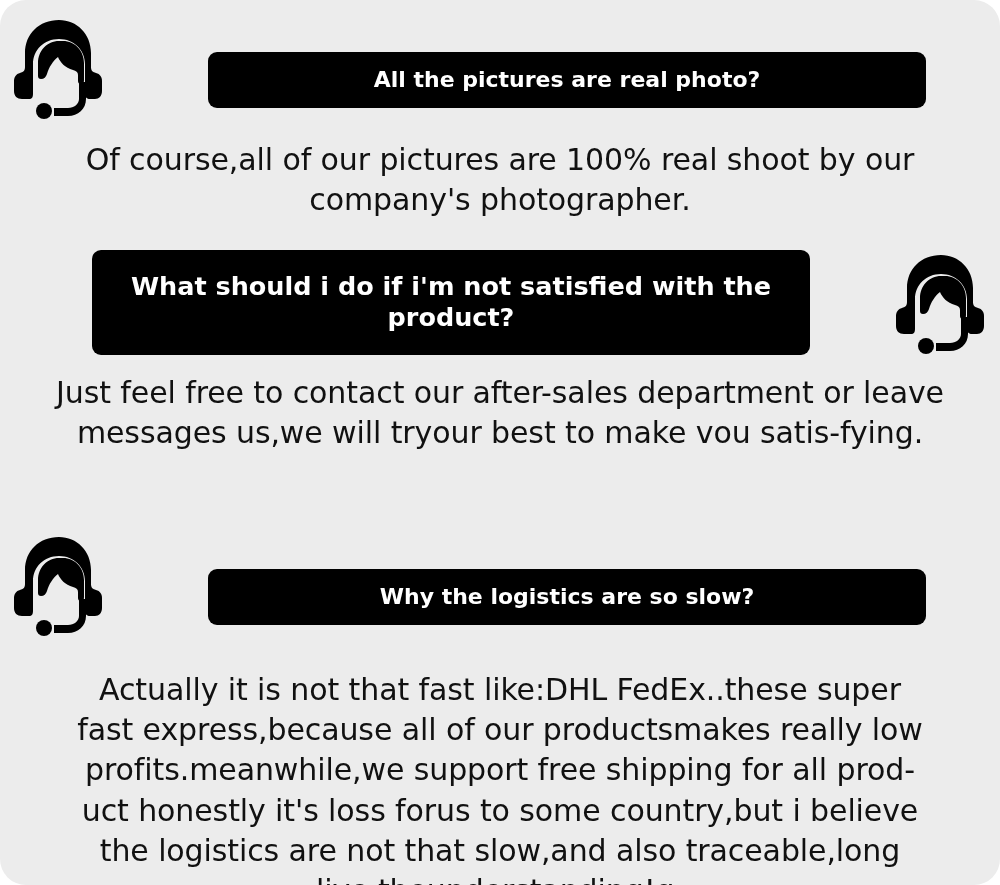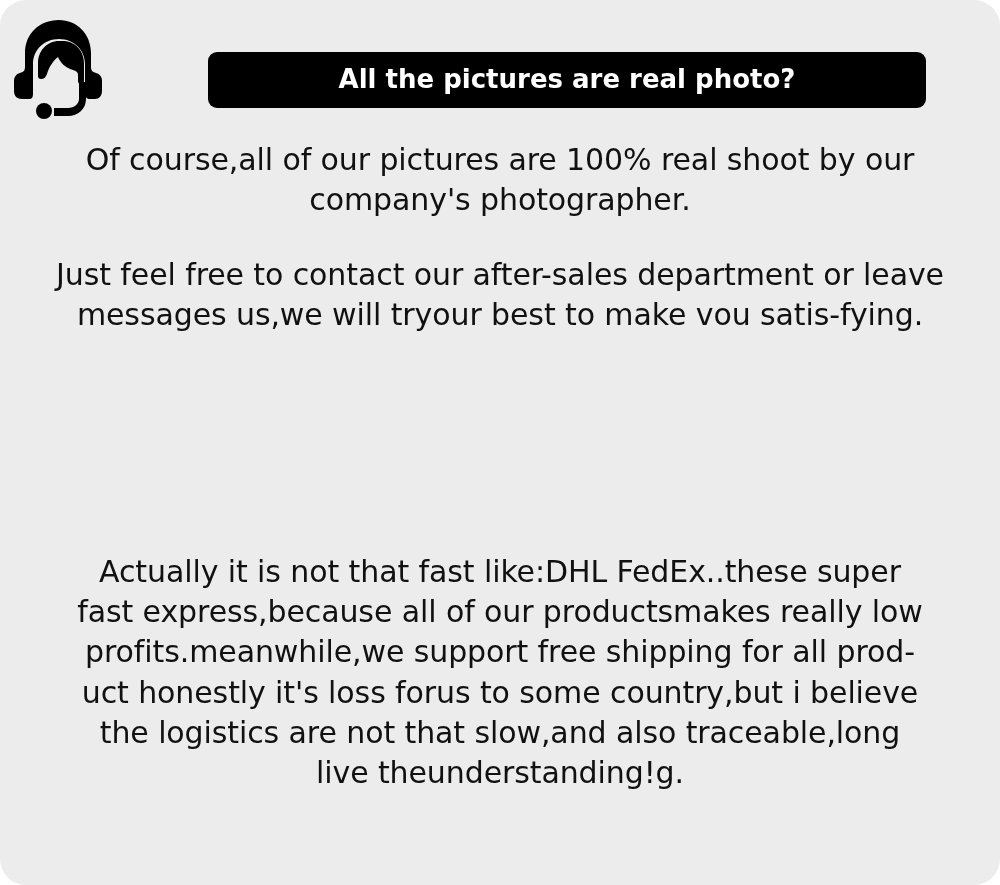--- a/index.html
+++ b/index.html
@@ -53,21 +53,21 @@
     text-align: center;
     display: flex;
     align-items: center;
     justify-content: center;
     line-height: 1.22;
     box-sizing: border-box;
     padding: 11px 22px;
   }
   .qbar.one-line {
     height: 56px;
-    font-size: 26px;
+    font-size: 22px;
     margin-top: 26px;
   }
   .qbar.two-line {
     height: 105px;
     font-size: 25.5px;
   }
 
   .answer {
     text-align: center;
     font-size: 30px;
@@ -105,20 +105,46 @@
             <path d="M59 33c-12 0-21 10-21 22v13c0 2 1 3 3 3 3 0 5-2 6-5 2-7 6-13 11-17 2 5 7 11 15 13 3 1 5 2 5 5v6c0 2 1 3 3 3 2 0 3-1 3-4V55c0-12-9-22-21-22z"></path>
           </g>
         </svg>
       </span>
       <div class="qbar one-line">All the pictures are real photo?</div>
     </div>
     <div class="answer">Of course,all of our pictures are 100% real shoot by our company's photographer.</div>
   </div>
 
   <div class="faq" id="faq-2">
+    <div class="faq-row right-agent">
+      <span class="agent-icon">
+        <svg viewBox="0 0 118 118" width="118" height="118" xmlns="http://www.w3.org/2000/svg">
+          <g fill="#000000">
+            <path d="M59 12c-20 0-34 14-34 33v14c0 4-2 5-5 6-4 1-6 4-6 8v10c0 5 3 8 8 8h7c3 0 4-2 4-5V56c0-14 11-25 26-25s26 11 26 25v30c0 3 2 5 5 5h5c4 0 7-3 7-8V73c0-4-2-7-6-8-3-1-5-2-5-6V45c0-19-14-33-32-33z"></path>
+            <path d="M86 74v17c0 10-8 17-18 17H54v-8h14c6 0 11-4 11-9V74z"></path>
+            <circle cx="44" cy="103" r="8"></circle>
+            <path d="M59 33c-12 0-21 10-21 22v13c0 2 1 3 3 3 3 0 5-2 6-5 2-7 6-13 11-17 2 5 7 11 15 13 3 1 5 2 5 5v6c0 2 1 3 3 3 2 0 3-1 3-4V55c0-12-9-22-21-22z"></path>
+          </g>
+        </svg>
+      </span>
+      <div class="qbar two-line">What should i do if i'm not satisfied with the product?</div>
+    </div>
     <div class="answer">Just feel free to contact our after-sales department or leave messages us,we will tryour best to make vou satis-fying.</div>
   </div>
 
   <div class="faq" id="faq-3">
+    <div class="faq-row">
+      <span class="agent-icon">
+        <svg viewBox="0 0 118 118" width="118" height="118" xmlns="http://www.w3.org/2000/svg">
+          <g fill="#000000">
+            <path d="M59 12c-20 0-34 14-34 33v14c0 4-2 5-5 6-4 1-6 4-6 8v10c0 5 3 8 8 8h7c3 0 4-2 4-5V56c0-14 11-25 26-25s26 11 26 25v30c0 3 2 5 5 5h5c4 0 7-3 7-8V73c0-4-2-7-6-8-3-1-5-2-5-6V45c0-19-14-33-32-33z"></path>
+            <path d="M86 74v17c0 10-8 17-18 17H54v-8h14c6 0 11-4 11-9V74z"></path>
+            <circle cx="44" cy="103" r="8"></circle>
+            <path d="M59 33c-12 0-21 10-21 22v13c0 2 1 3 3 3 3 0 5-2 6-5 2-7 6-13 11-17 2 5 7 11 15 13 3 1 5 2 5 5v6c0 2 1 3 3 3 2 0 3-1 3-4V55c0-12-9-22-21-22z"></path>
+          </g>
+        </svg>
+      </span>
+      <div class="qbar one-line">Why the logistics are so slow?</div>
+    </div>
     <div class="answer">Actually it is not that fast like:DHL FedEx..these super fast express,because all of our productsmakes really low profits.meanwhile,we support free shipping for all prod-uct honestly it's loss forus to some country,but i believe the logistics are not that slow,and also traceable,long live theunderstanding!g.</div>
   </div>
 
 </div>
 
 </body></html>

